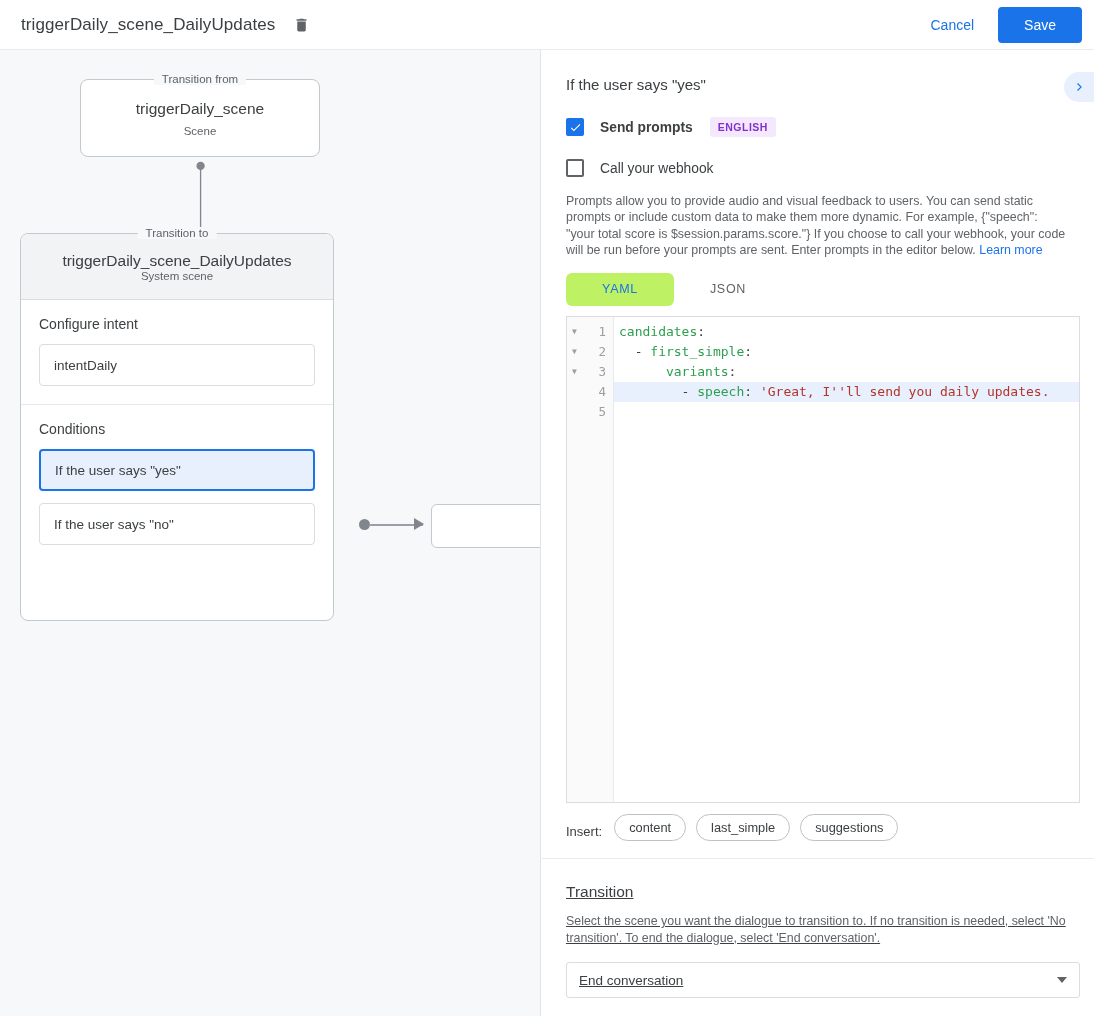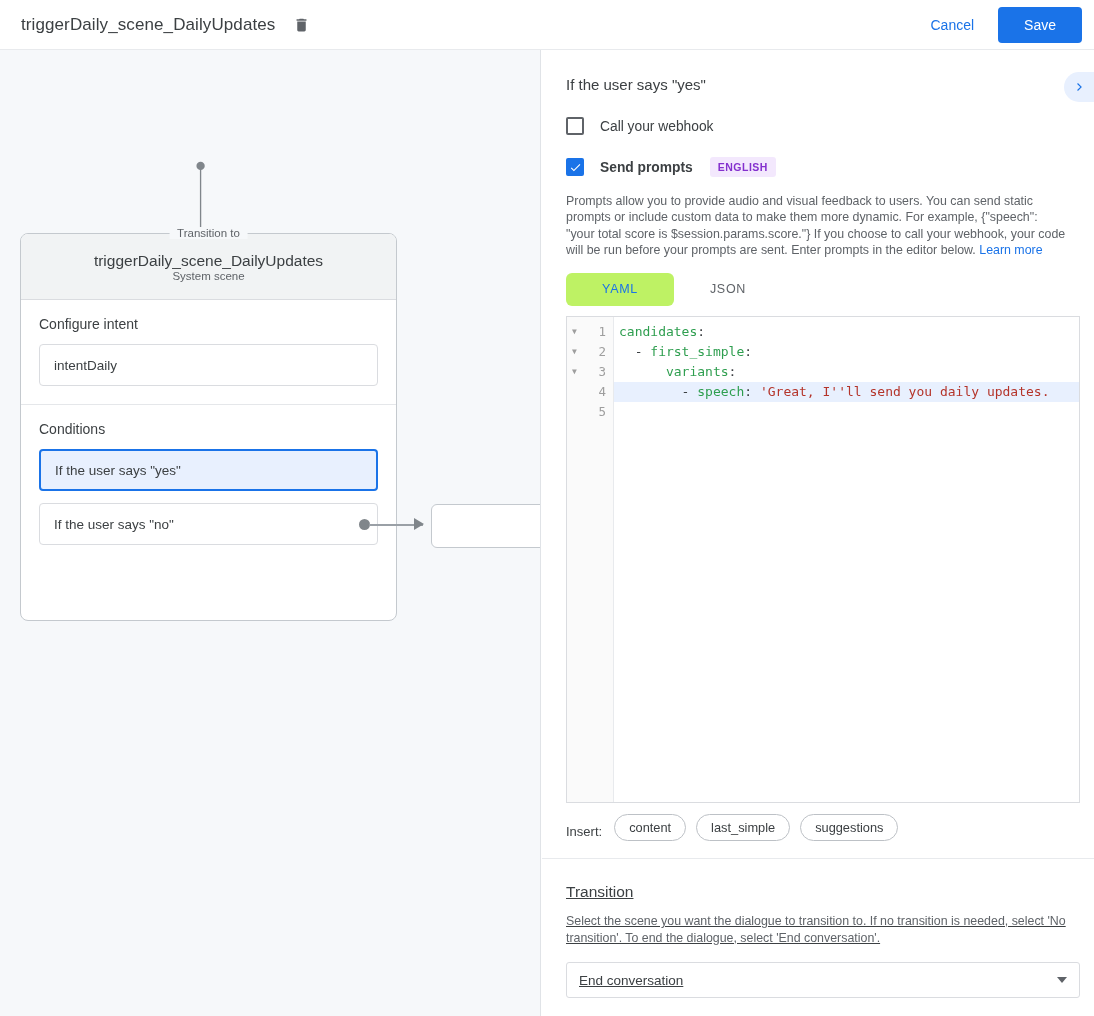--- a/index.html
+++ b/index.html
@@ -83,21 +83,21 @@
   }
   .node-title { font-size: 15.5px; color: #3c4043; }
   .node-sub { font-size: 11.5px; color: #5f6368; margin-top: 7px; }
 
   .connector {
     position: absolute; left: 196px; top: 103px;
     width: 10px; height: 110px;
   }
 
   #node-to {
-    left: 20px; top: 183px; width: 377px; height: 388px;
+    left: 20px; top: 183px; width: 314px; height: 388px;
     background: #ffffff;
     padding: 0;
   }
   .node-to-header {
     background: #f1f3f4;
     border-radius: 7px 7px 0 0;
     height: 66px;
     display: flex; flex-direction: column; align-items: center; justify-content: center;
     border-bottom: 1px solid #dadce0;
   }
@@ -291,20 +291,25 @@
     </svg>
   </button>
   <div class="topbar-right">
     <button class="cancel-btn">Cancel</button>
     <button class="save-btn">Save</button>
   </div>
 </div>
 
 <div class="canvas">
 
+  <div class="node-box" id="node-from">
+    <div class="node-legend">Transition from</div>
+    <div class="node-title">triggerDaily_scene</div>
+    <div class="node-sub">Scene</div>
+  </div>
 
   <svg class="connector" width="12" height="112" viewBox="0 0 12 112">
     <circle cx="5.5" cy="5.5" r="5" fill="#80868b"></circle>
     <line x1="5.5" y1="6" x2="5.5" y2="98" stroke="#80868b" stroke-width="1.6"></line>
     <polygon points="0.5,97 10.5,97 5.5,108" fill="#80868b"></polygon>
   </svg>
 
   <div class="node-box" id="node-to">
     <div class="node-legend">Transition to</div>
     <div class="node-to-header">
@@ -333,34 +338,34 @@
 <div class="panel">
 
   <div class="panel-collapse">
     <svg width="11" height="16" viewBox="0 0 24 24">
       <path fill="#1a73e8" d="M8.6 3.4 17.2 12l-8.6 8.6-1.8-1.8L13.6 12 6.8 5.2z"></path>
     </svg>
   </div>
 
   <div class="panel-inner">
     <div class="panel-title">If the user says "yes"</div>
-
-    <div class="check-row">
-      <div class="cbox"></div>
-      <div class="check-label">Call your webhook</div>
-    </div>
 
     <div class="check-row">
       <div class="cbox checked">
         <svg width="13" height="13" viewBox="0 0 24 24">
           <path fill="#ffffff" d="M9 16.2 4.8 12l-1.4 1.4L9 19 21 7l-1.4-1.4z"></path>
         </svg>
       </div>
       <div class="check-label bold">Send prompts</div>
       <div class="lang-badge">ENGLISH</div>
+    </div>
+
+    <div class="check-row">
+      <div class="cbox"></div>
+      <div class="check-label">Call your webhook</div>
     </div>
 
     <div class="desc"><span>Prompts allow you to provide audio and visual feedback to users. You can send static prompts or include custom data to make them more dynamic. For example, {"speech": "your total score is $session.params.score."} If you choose to call your webhook, your code will be run before your prompts are sent. Enter prompts in the editor below. </span><a href="#">Learn more</a></div>
 
     <div class="tabs">
       <button class="tab active">YAML</button>
       <button class="tab">JSON</button>
     </div>
 
     <div class="editor">

